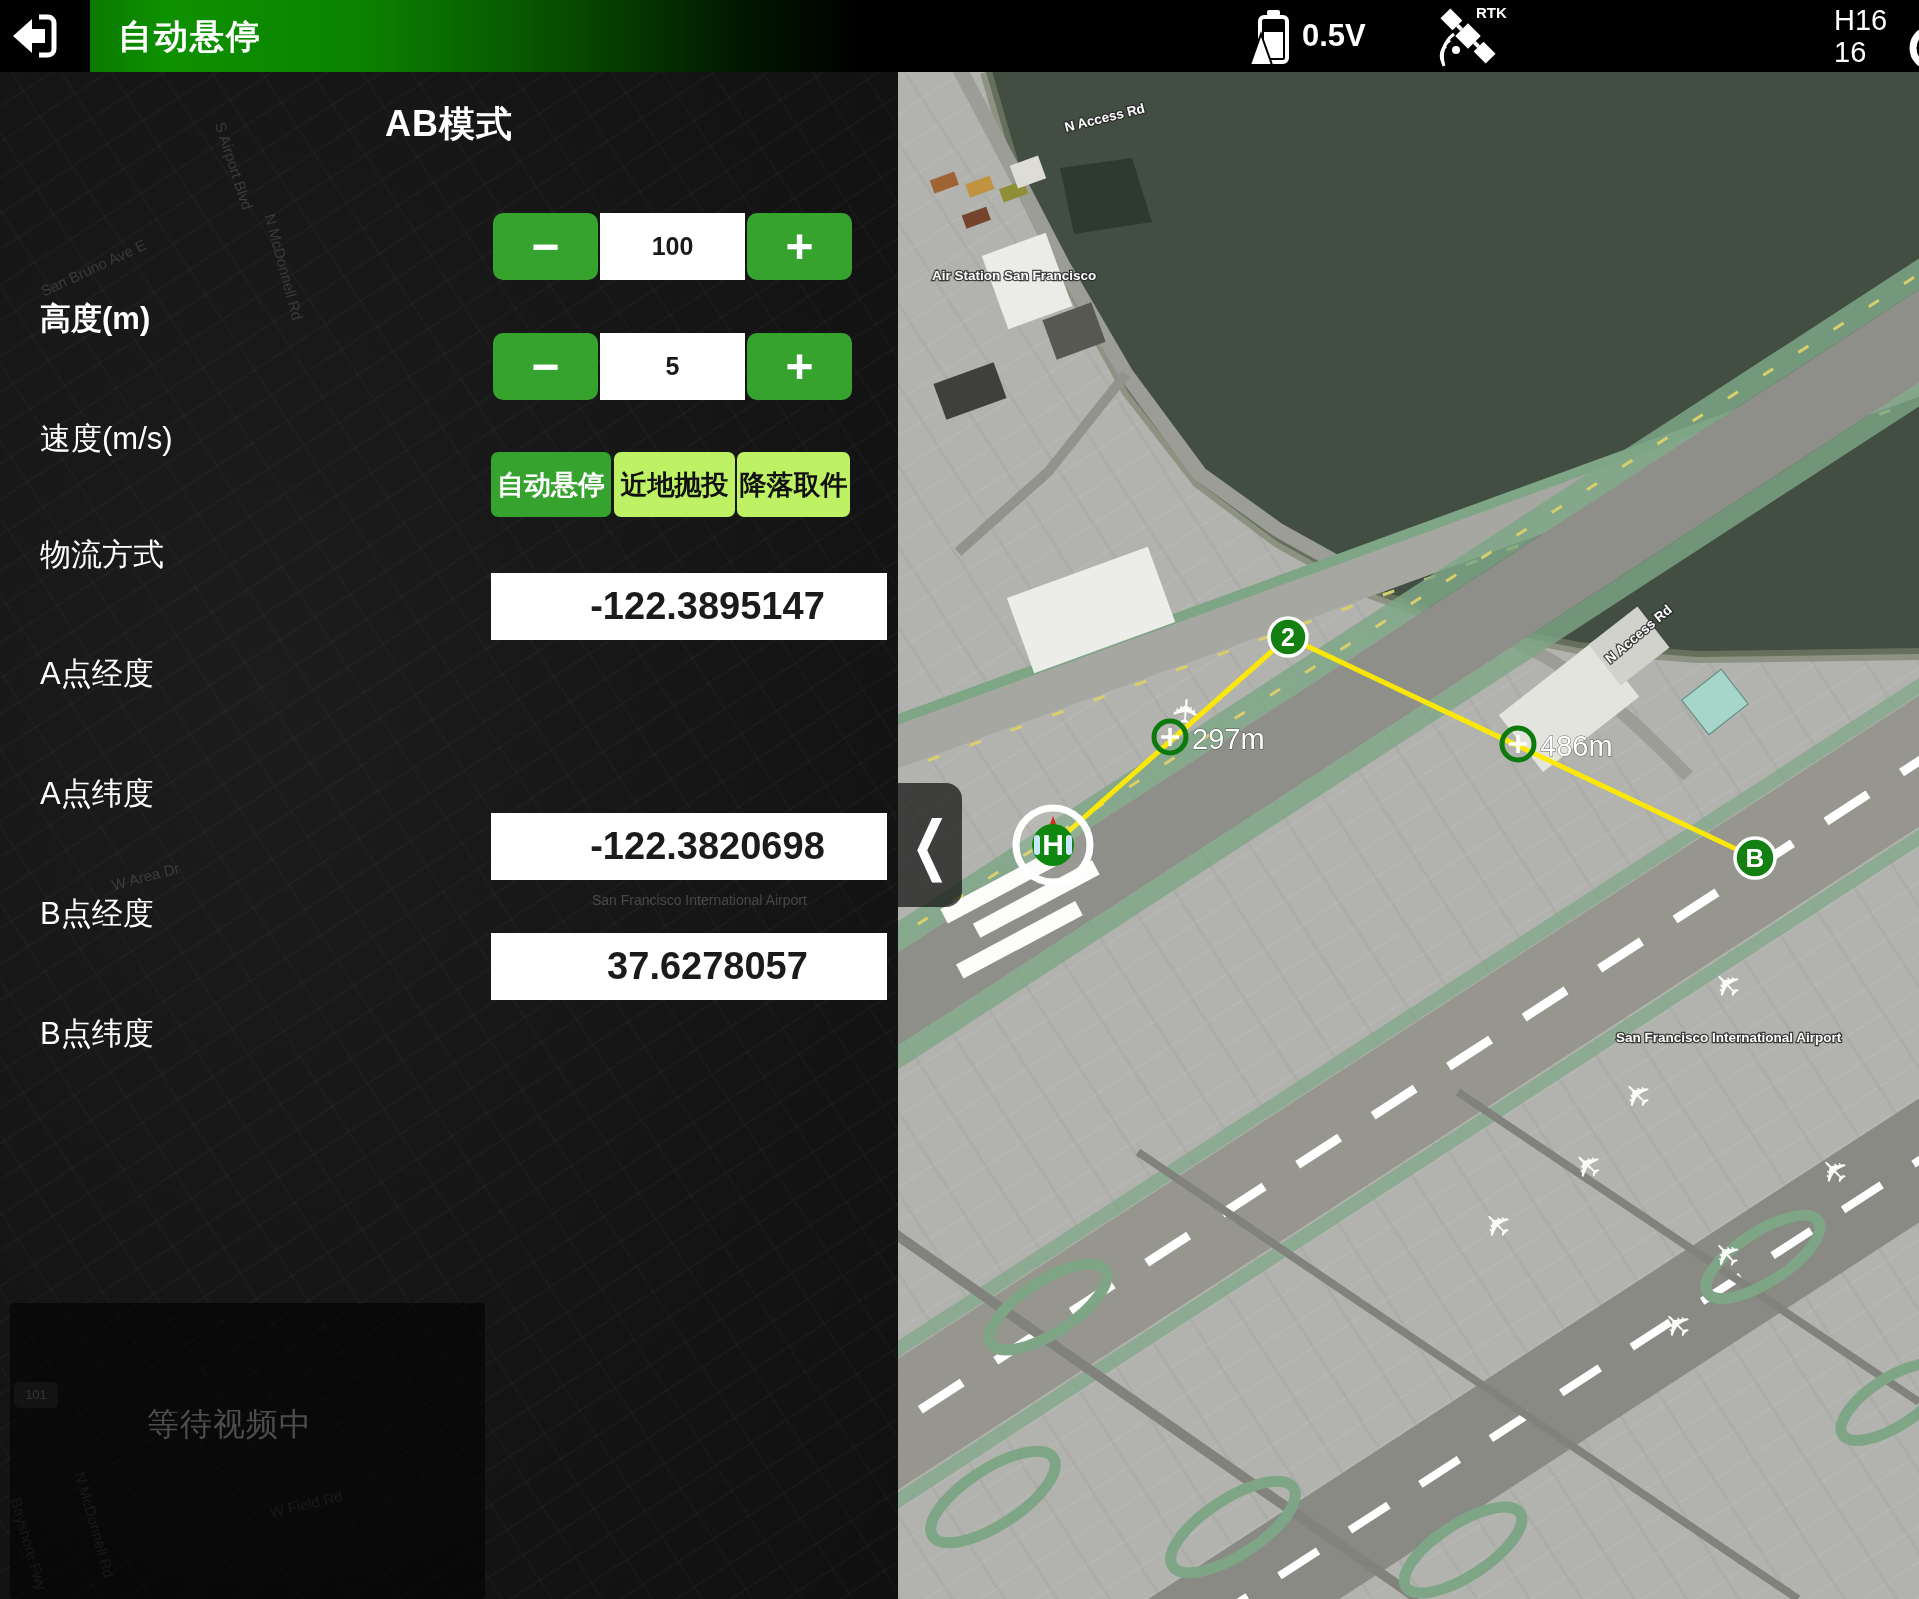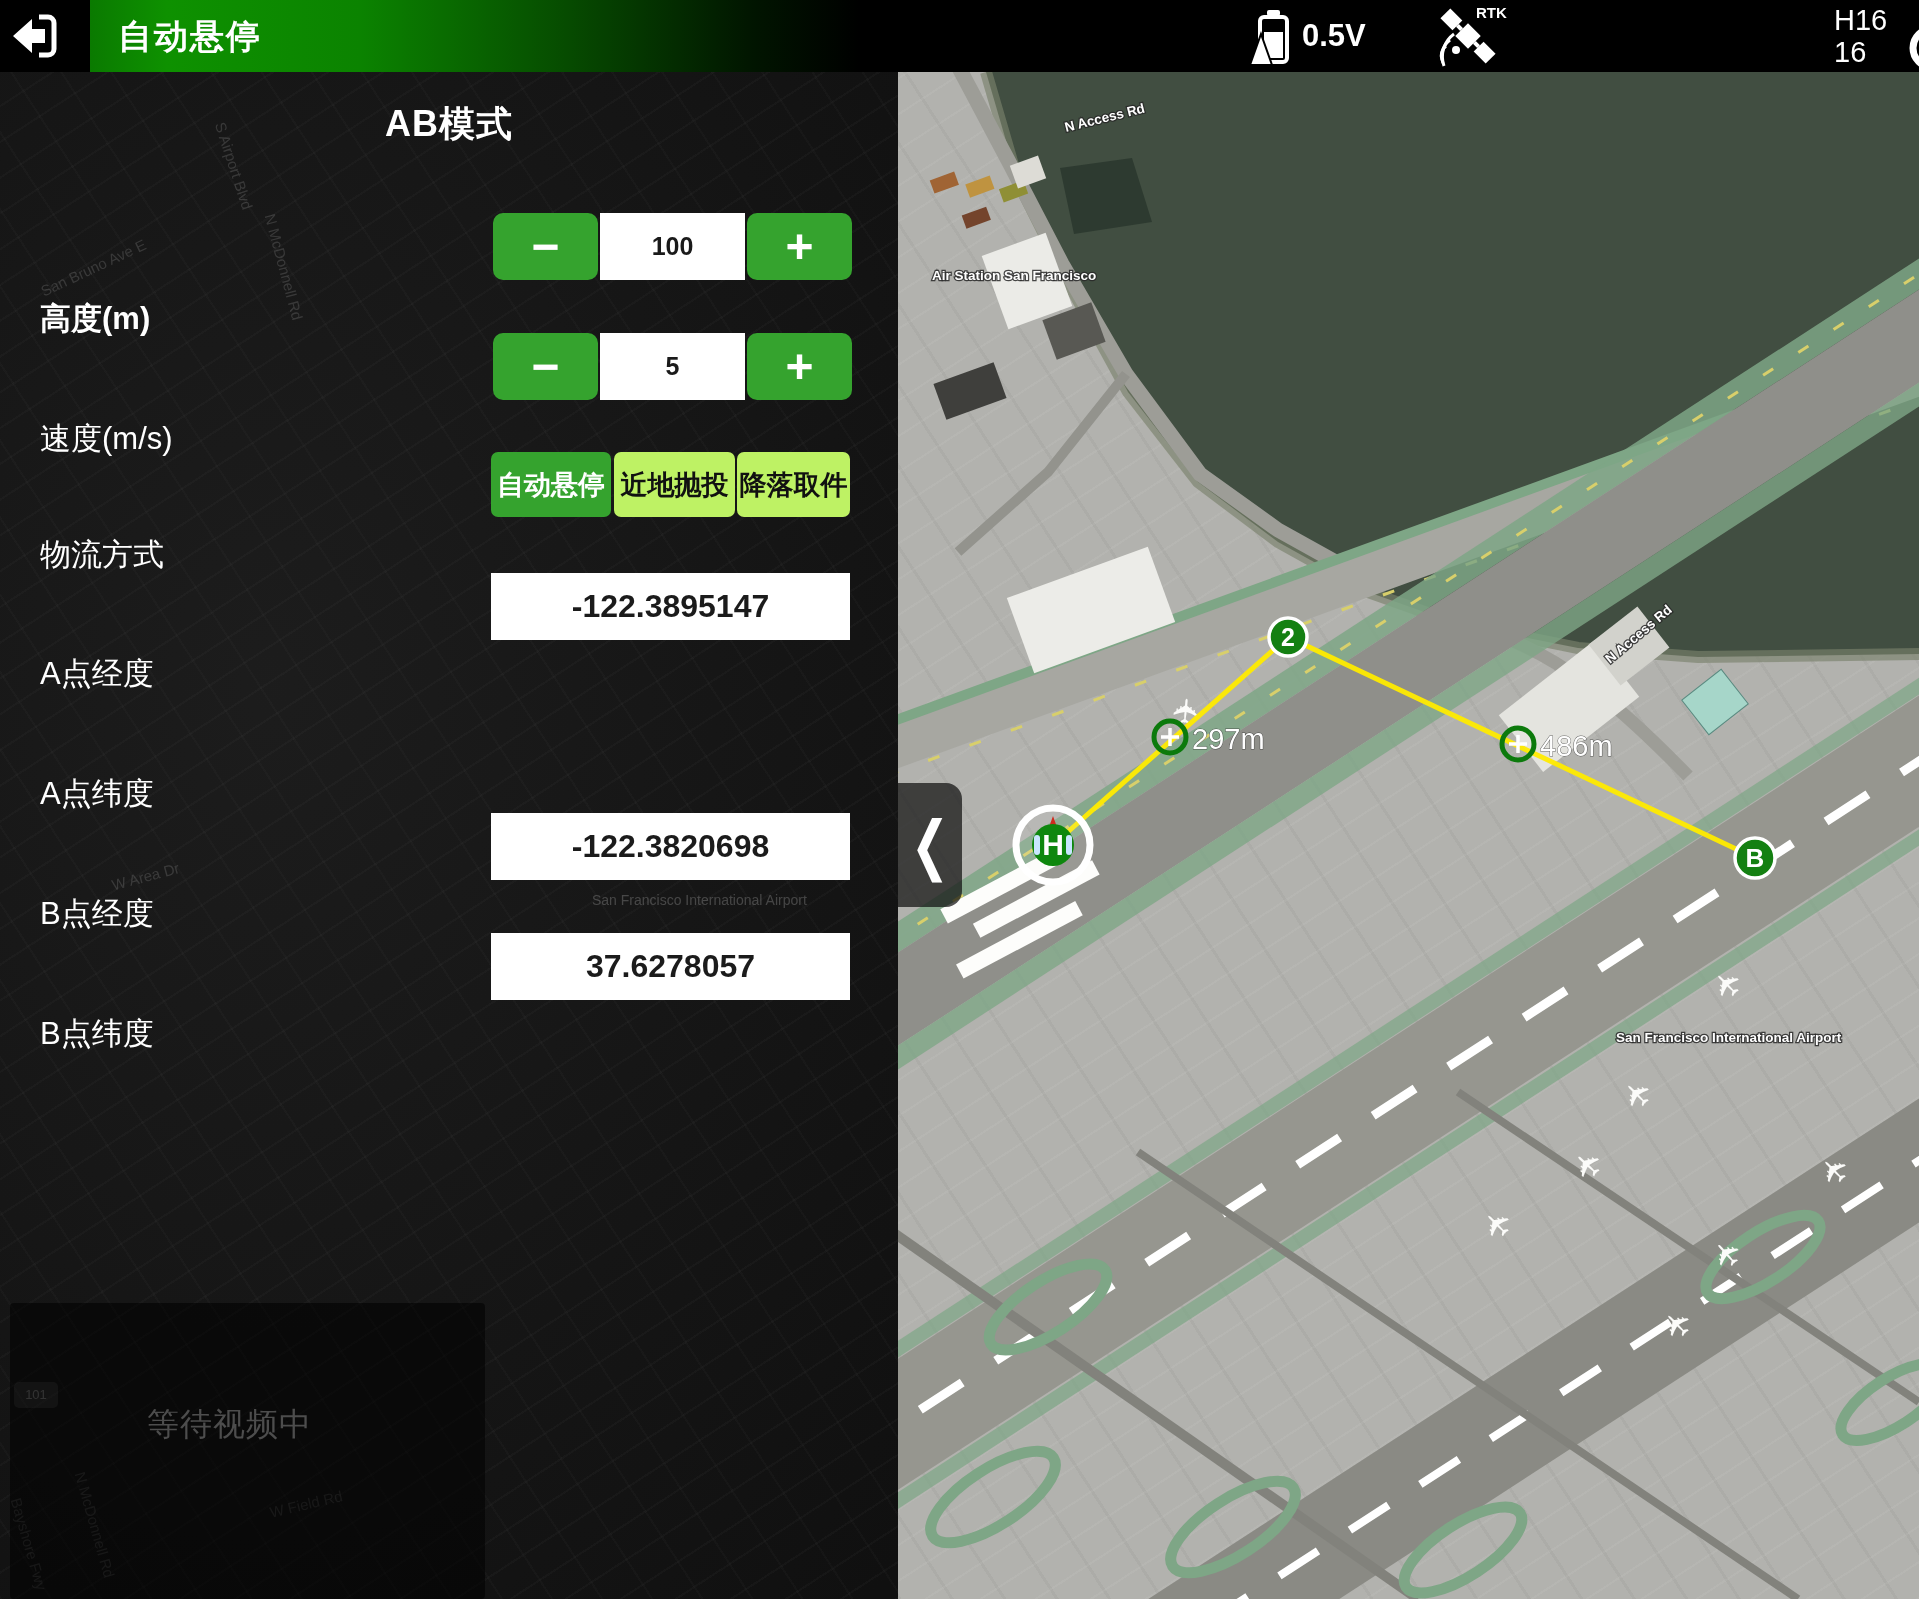--- a/index.html
+++ b/index.html
@@ -31,21 +31,21 @@
     color:#fff;font-size:48px;font-weight:700;display:flex;align-items:center;justify-content:center;cursor:pointer;line-height:1;}
   .stepper-val{position:absolute;width:145px;height:67px;background:#fff;color:#1a1a1a;font-size:25px;font-weight:700;
     display:flex;align-items:center;justify-content:center;}
   .r1{top:141px;} .r2{top:261px;}
   .sb-minus{left:493px;} .sv{left:600px;} .sb-plus{left:747px;}
   .log-btn{position:absolute;top:380px;height:65px;border-radius:7px;background:#bef264;color:#111;
     font-size:27px;font-weight:700;display:flex;align-items:center;justify-content:center;cursor:pointer;white-space:nowrap;}
   .log-0{left:491px;width:120px;} .log-1{left:614px;width:121px;} .log-2{left:737px;width:113px;}
   .log-btn.selected{background:#35a32e;color:#fff;}
   .coord-field{position:absolute;left:491px;width:359px;height:67px;background:#fff;color:#1b1b1b;
-    font-size:32px;font-weight:700;display:flex;align-items:center;justify-content:center;}
+    font-size:38px;font-weight:700;display:flex;align-items:center;justify-content:center;padding-left:37px;}
   .cf0{top:501px;} .cf1{top:621px;} .cf2{top:741px;} .cf3{top:861px;}
   .video-box{position:absolute;left:10px;top:1231px;width:475px;height:296px;background:rgba(0,0,0,0.55);border-radius:4px;}
   .video-text{position:absolute;left:137px;top:100px;color:#4d4d4d;font-size:32px;letter-spacing:1px;white-space:nowrap;}
   .faint{position:absolute;color:rgba(220,220,220,0.17);font-size:15px;transform-origin:left top;white-space:nowrap;}
   .fl0{left:228px;top:48px;transform:rotate(72deg);}
   .fl1{left:278px;top:140px;transform:rotate(75deg);}
   .fl2{left:38px;top:212px;transform:rotate(-25deg);}
   .fl3{left:110px;top:805px;transform:rotate(-15deg);}
   .fl4{left:14px;top:1310px;width:44px;height:26px;background:rgba(255,255,255,0.10);border-radius:5px;
        text-align:center;line-height:26px;font-size:13px;color:rgba(255,255,255,0.32);}

